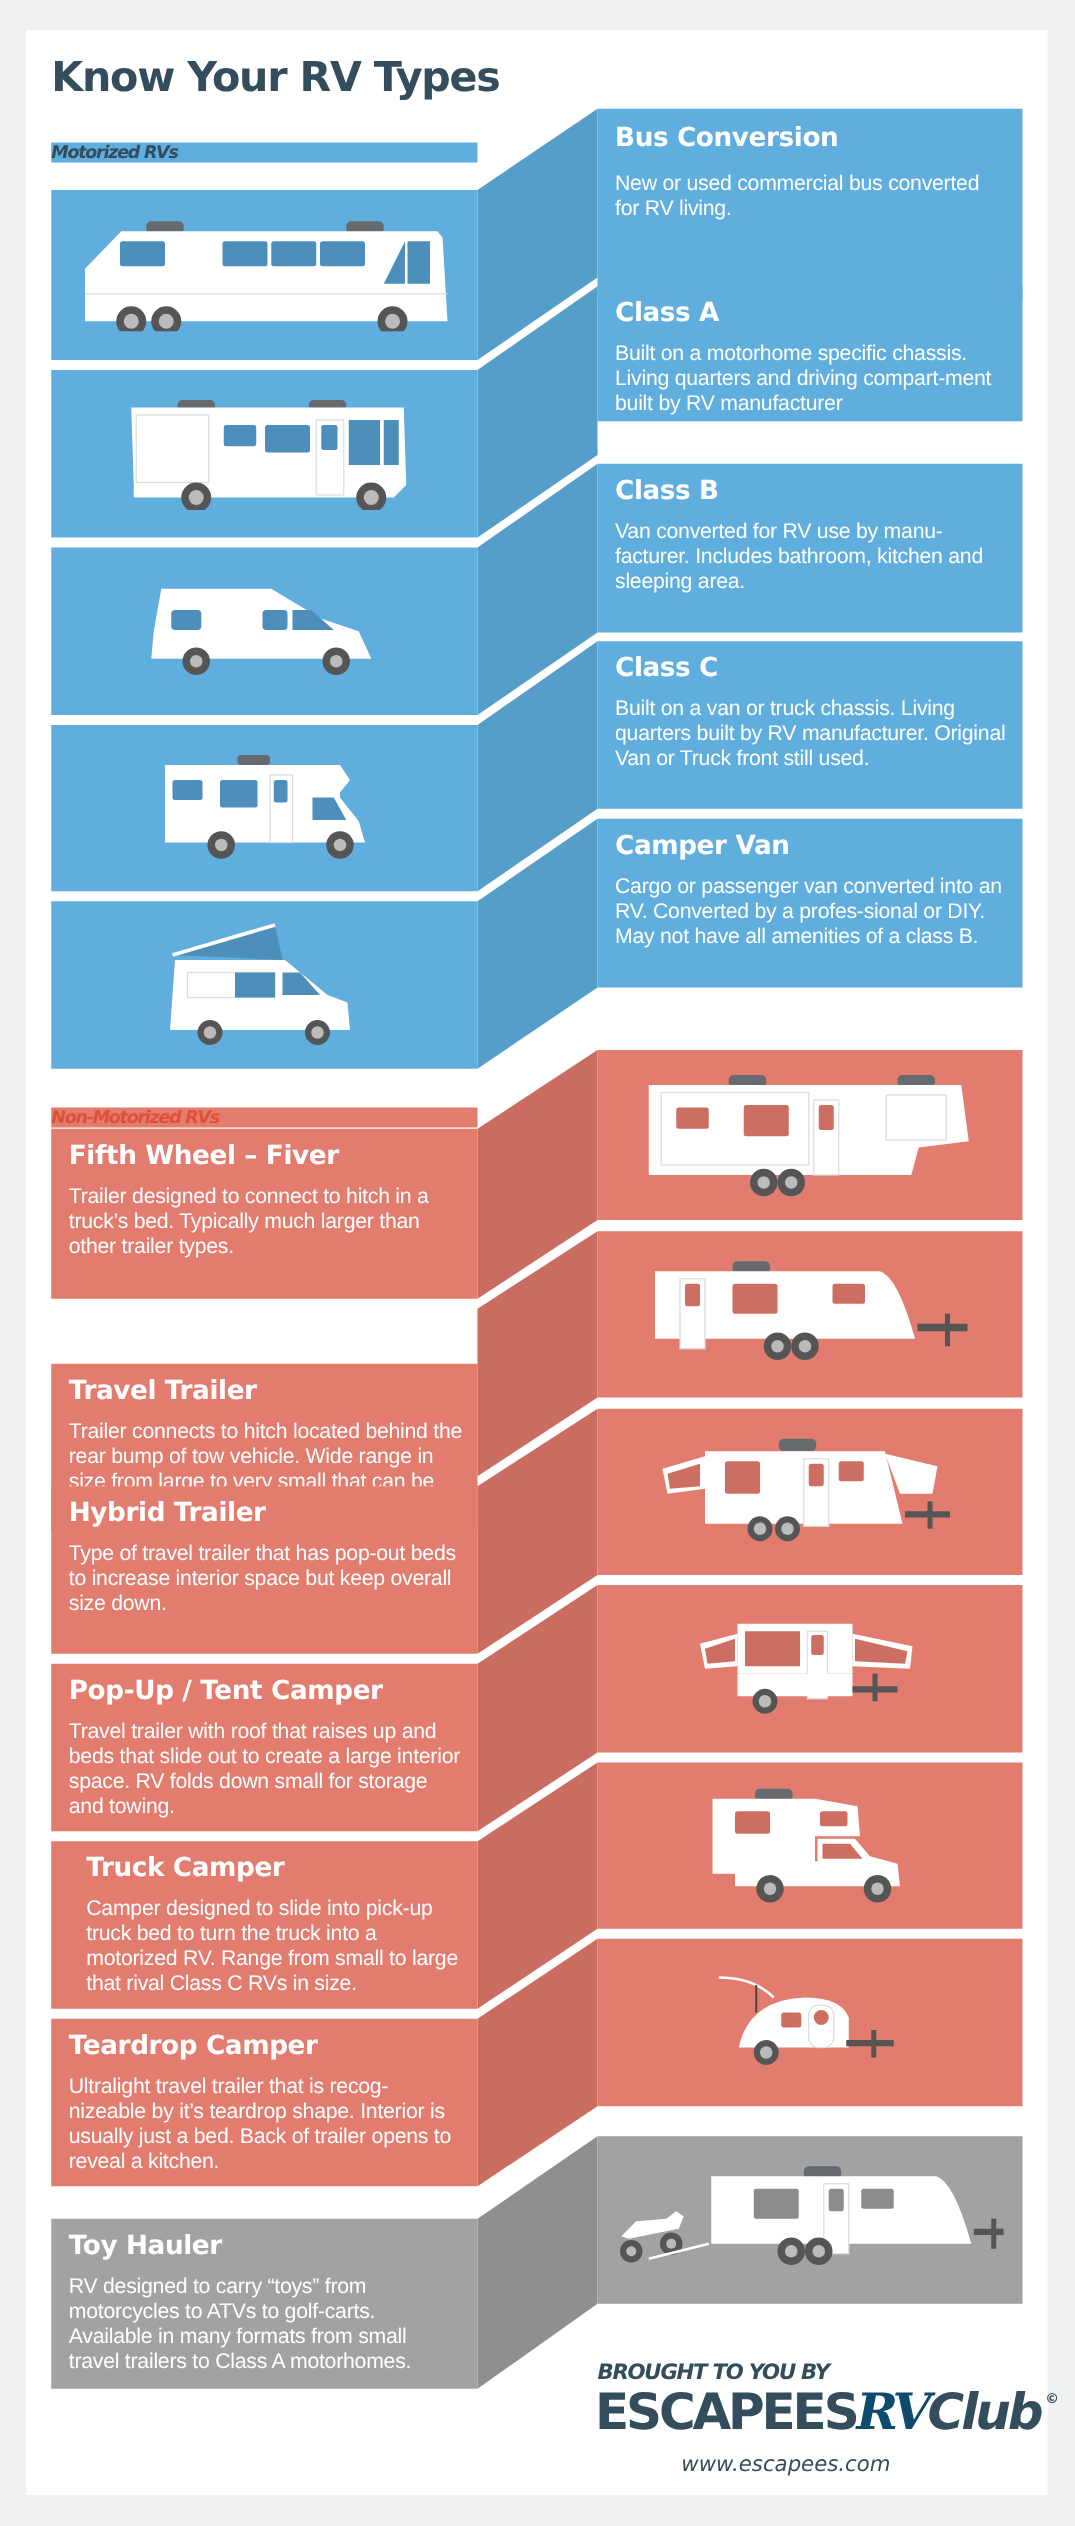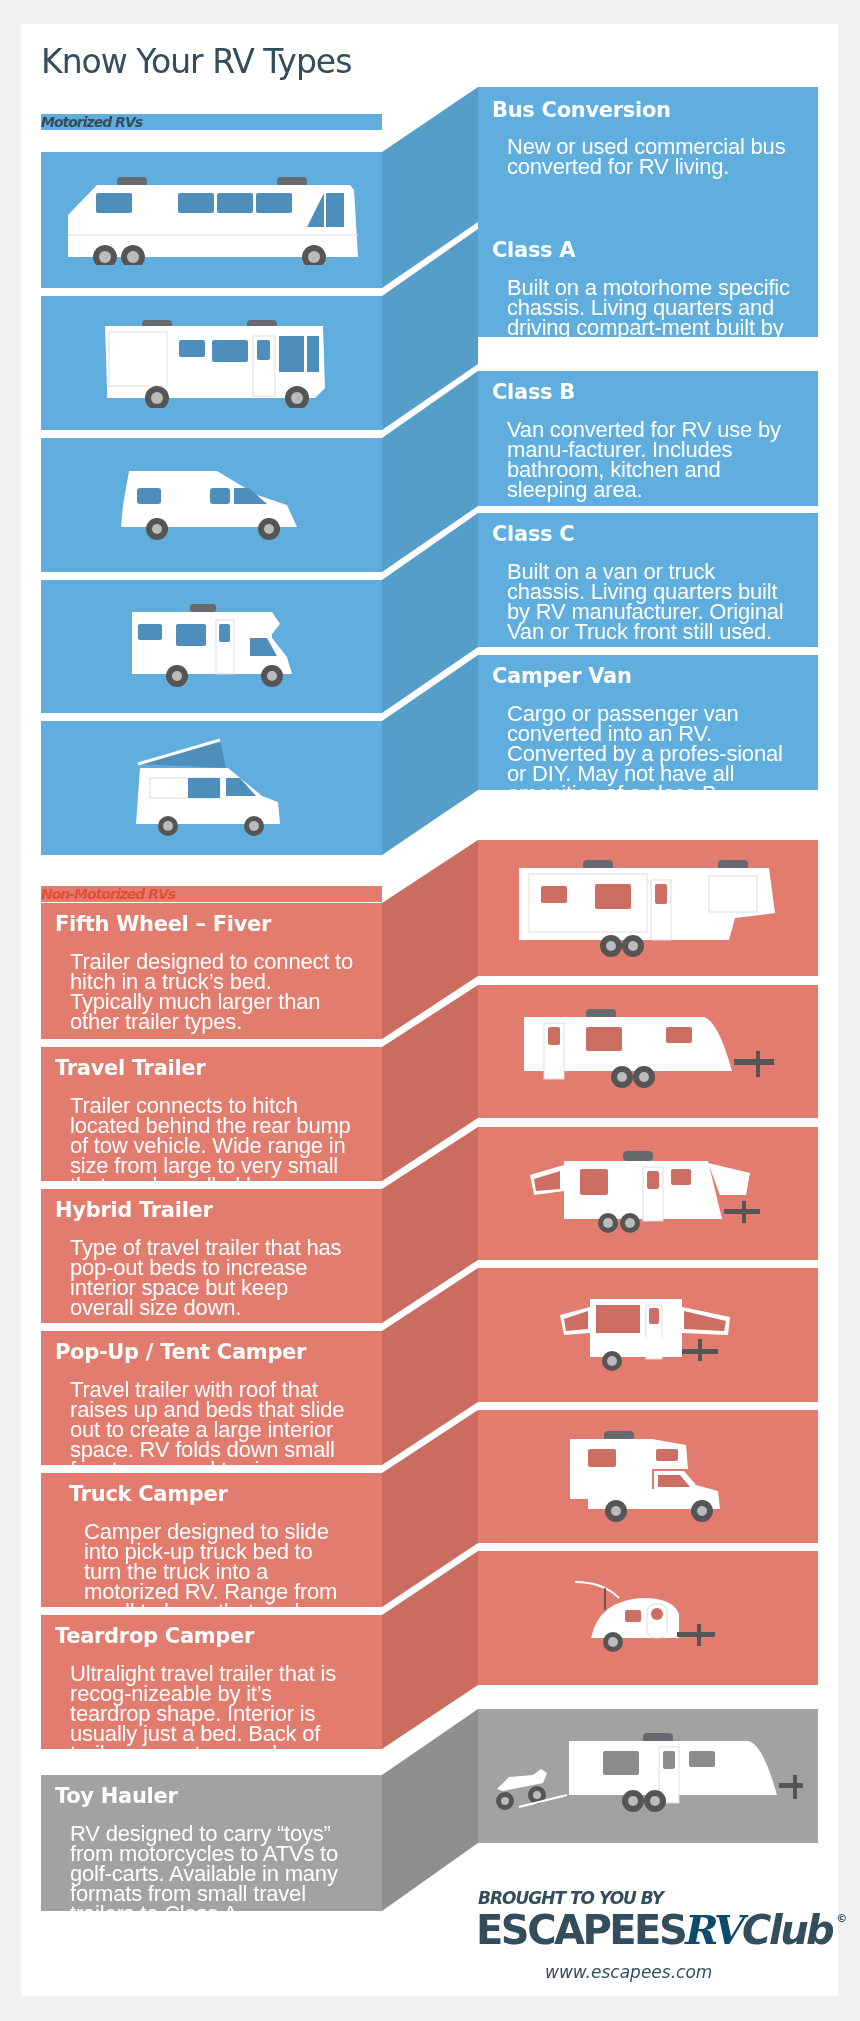--- a/index.html
+++ b/index.html
@@ -1,28 +1,28 @@
 <!DOCTYPE html>
 <html><head>
 <meta charset="utf-8">
 <style>
   html, body { margin: 0; padding: 0; }
   body { width: 860px; height: 2021px; background: #f0f2f1; position: relative; overflow: hidden; font-family: "Liberation Sans", sans-serif; }
   .card { position: absolute; left: 21px; top: 24px; width: 817px; height: 1972px; background: #ffffff; }
-  .title { position: absolute; left: 41px; top: 42px; font-family: "DejaVu Sans", sans-serif; font-weight: normal; font-size: 33px; color: #344d5c; letter-spacing: -1px; margin: 0; }
+  .title { position: absolute; left: 41px; top: 42px; font-family: "DejaVu Sans", sans-serif; font-weight: bold; font-size: 33px; color: #344d5c; letter-spacing: -1px; margin: 0; }
   .section-label { position: absolute; font-family: "DejaVu Sans", sans-serif; font-weight: bold; font-style: italic; font-size: 14px; letter-spacing: -1px; text-align: left; margin: 0; }
   .section-label.blue { left: 41px; width: 341px; top: 114px; color: #344d5c; }
   .section-label.red { left: 41px; width: 341px; top: 866px; color: #e04f38; margin-top: 20px; }
   .panel { position: absolute; box-sizing: border-box; }
   .blue { background: #5faedd; }
   .red { background: #e27c6e; }
   .gray { background: #a2a2a2; }
   .text-panel { padding: 8px 12px 0 14px; color: #ffffff; }
   .text-panel h3 { margin: 0 0 10px 0; font-family: "DejaVu Sans", sans-serif; font-weight: bold; font-size: 21px; letter-spacing: -0.3px; line-height: 26px; }
-  .text-panel p { margin: 15px; font-size: 22px; line-height: 20px; letter-spacing: -0.2px; }
+  .text-panel p { margin: 0; font-size: 17px; line-height: 20px; letter-spacing: -0.2px; }
   .text-panel.right { padding-top: 10px; }
   .text-panel.right p { margin-top: 14px; }
   .img-panel { display: flex; align-items: center; justify-content: center; }
   .img-panel svg { display: block; }
   .connector { position: absolute; left: 0; top: 0; pointer-events: none; }
   .footer-by { position: absolute; left: 478px; top: 1888px; font-family: "DejaVu Sans", sans-serif; font-weight: bold; font-style: italic; font-size: 17px; color: #344d5c; letter-spacing: -1px; margin: 0; }
   .footer-logo { position: absolute; left: 476px; top: 1906px; font-family: "DejaVu Sans", sans-serif; font-weight: bold; font-size: 40px; color: #344d5c; letter-spacing: -2.5px; margin: 0; white-space: nowrap; }
   .footer-logo .rv { color: #0c4a6e; font-style: italic; font-family: "DejaVu Serif", serif; letter-spacing: -3px; }
   .footer-logo .club { font-style: italic; }
   .footer-logo .copy { font-size: 11px; vertical-align: top; position: relative; top: 6px; margin-left: 4px; letter-spacing: 0; }
@@ -293,21 +293,21 @@
     <rect x="124" y="46" width="4" height="22" fill="#555"></rect>
     <circle cx="40" cy="64" r="10" fill="#555"></circle>
       <circle cx="40" cy="64" r="5" fill="#bbb"></circle>
   </svg>
 </div>
 
 <div class="panel red text-panel" style="left:41px;top:903px;width:341px;height:136px;">
   <h3>Fifth Wheel – Fiver</h3>
   <p>Trailer designed to connect to hitch in a truck’s bed. Typically much larger than other trailer types.</p>
 </div>
-<div class="panel red text-panel" style="left:41px;top:1047px;width:341px;height:134px;">
+<div class="panel red text-panel" style="left:41px;top:1091px;width:341px;height:134px;">
   <h3>Travel Trailer</h3>
   <p>Trailer connects to hitch located behind the rear bump of tow vehicle. Wide range in size from large to very small that can be pulled by any car.</p>
 </div>
 <div class="panel red text-panel" style="left:41px;top:1189px;width:341px;height:134px;">
   <h3>Hybrid Trailer</h3>
   <p>Type of travel trailer that has pop-out beds to increase interior space but keep overall size down.</p>
 </div>
 <div class="panel red text-panel" style="left:41px;top:1331px;width:341px;height:134px;">
   <h3>Pop-Up / Tent Camper</h3>
   <p>Travel trailer with roof that raises up and beds that slide out to create a large interior space. RV folds down small for storage and towing.</p>

